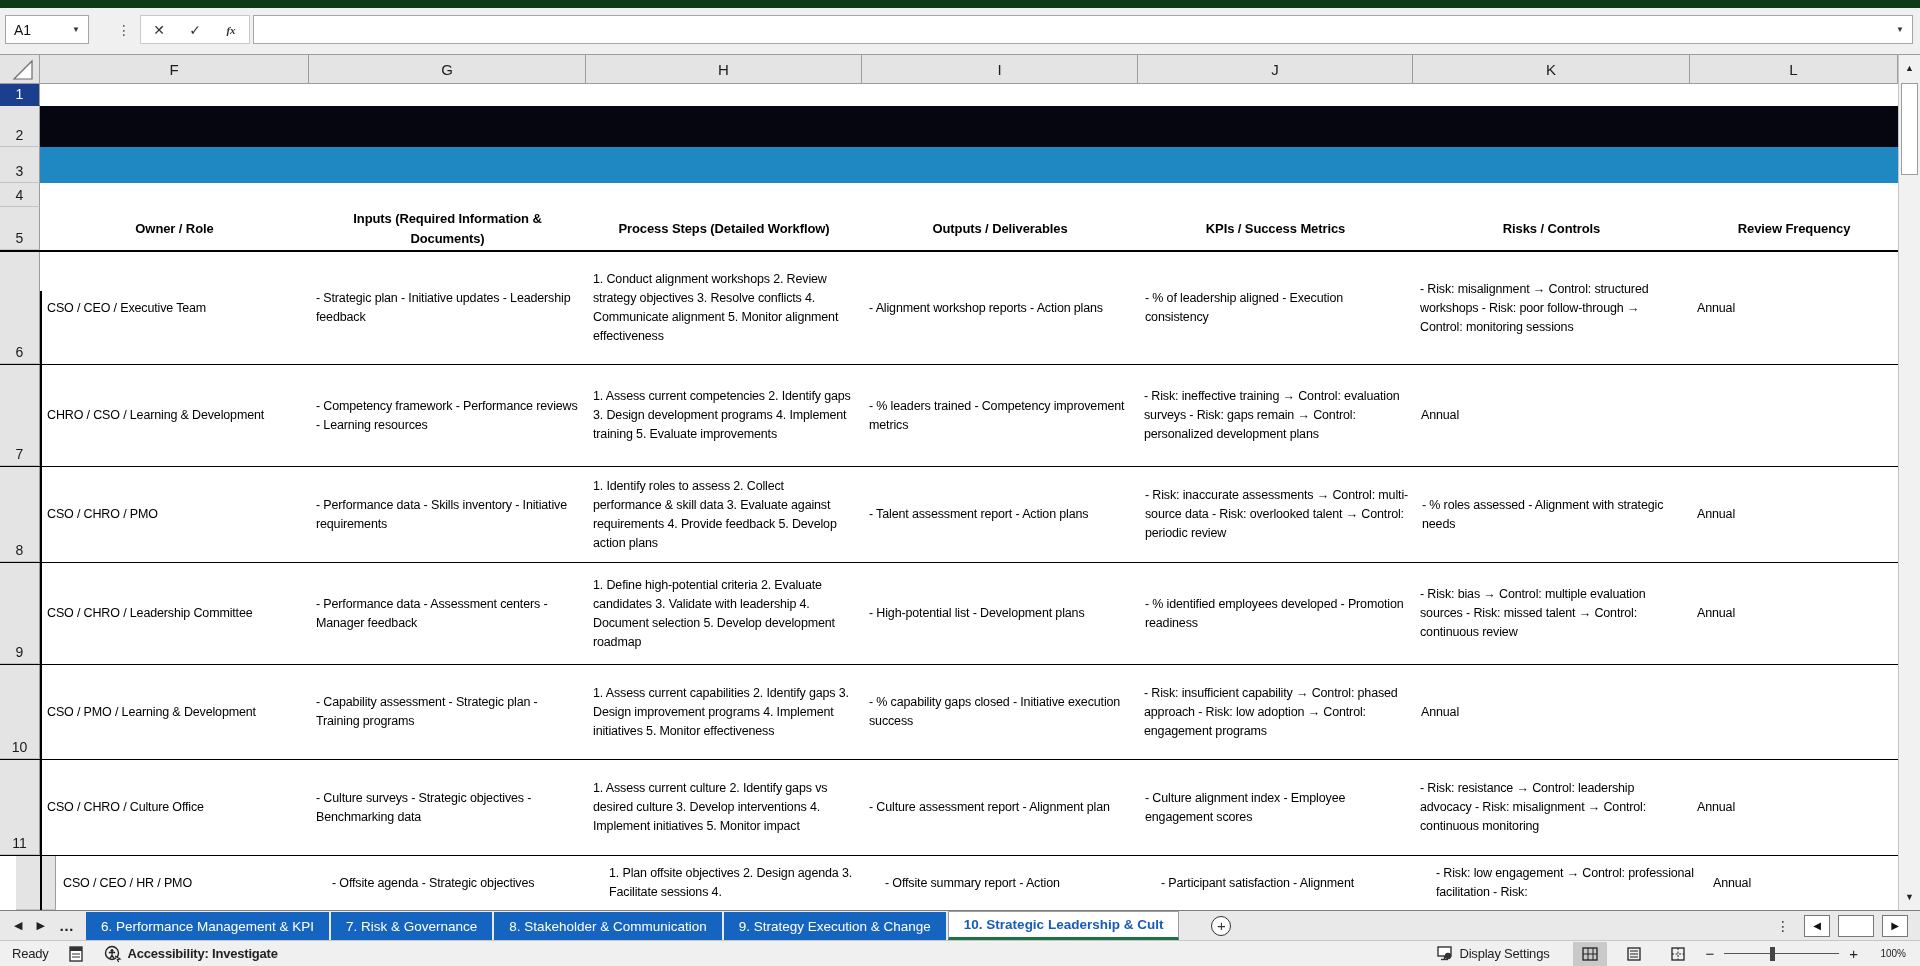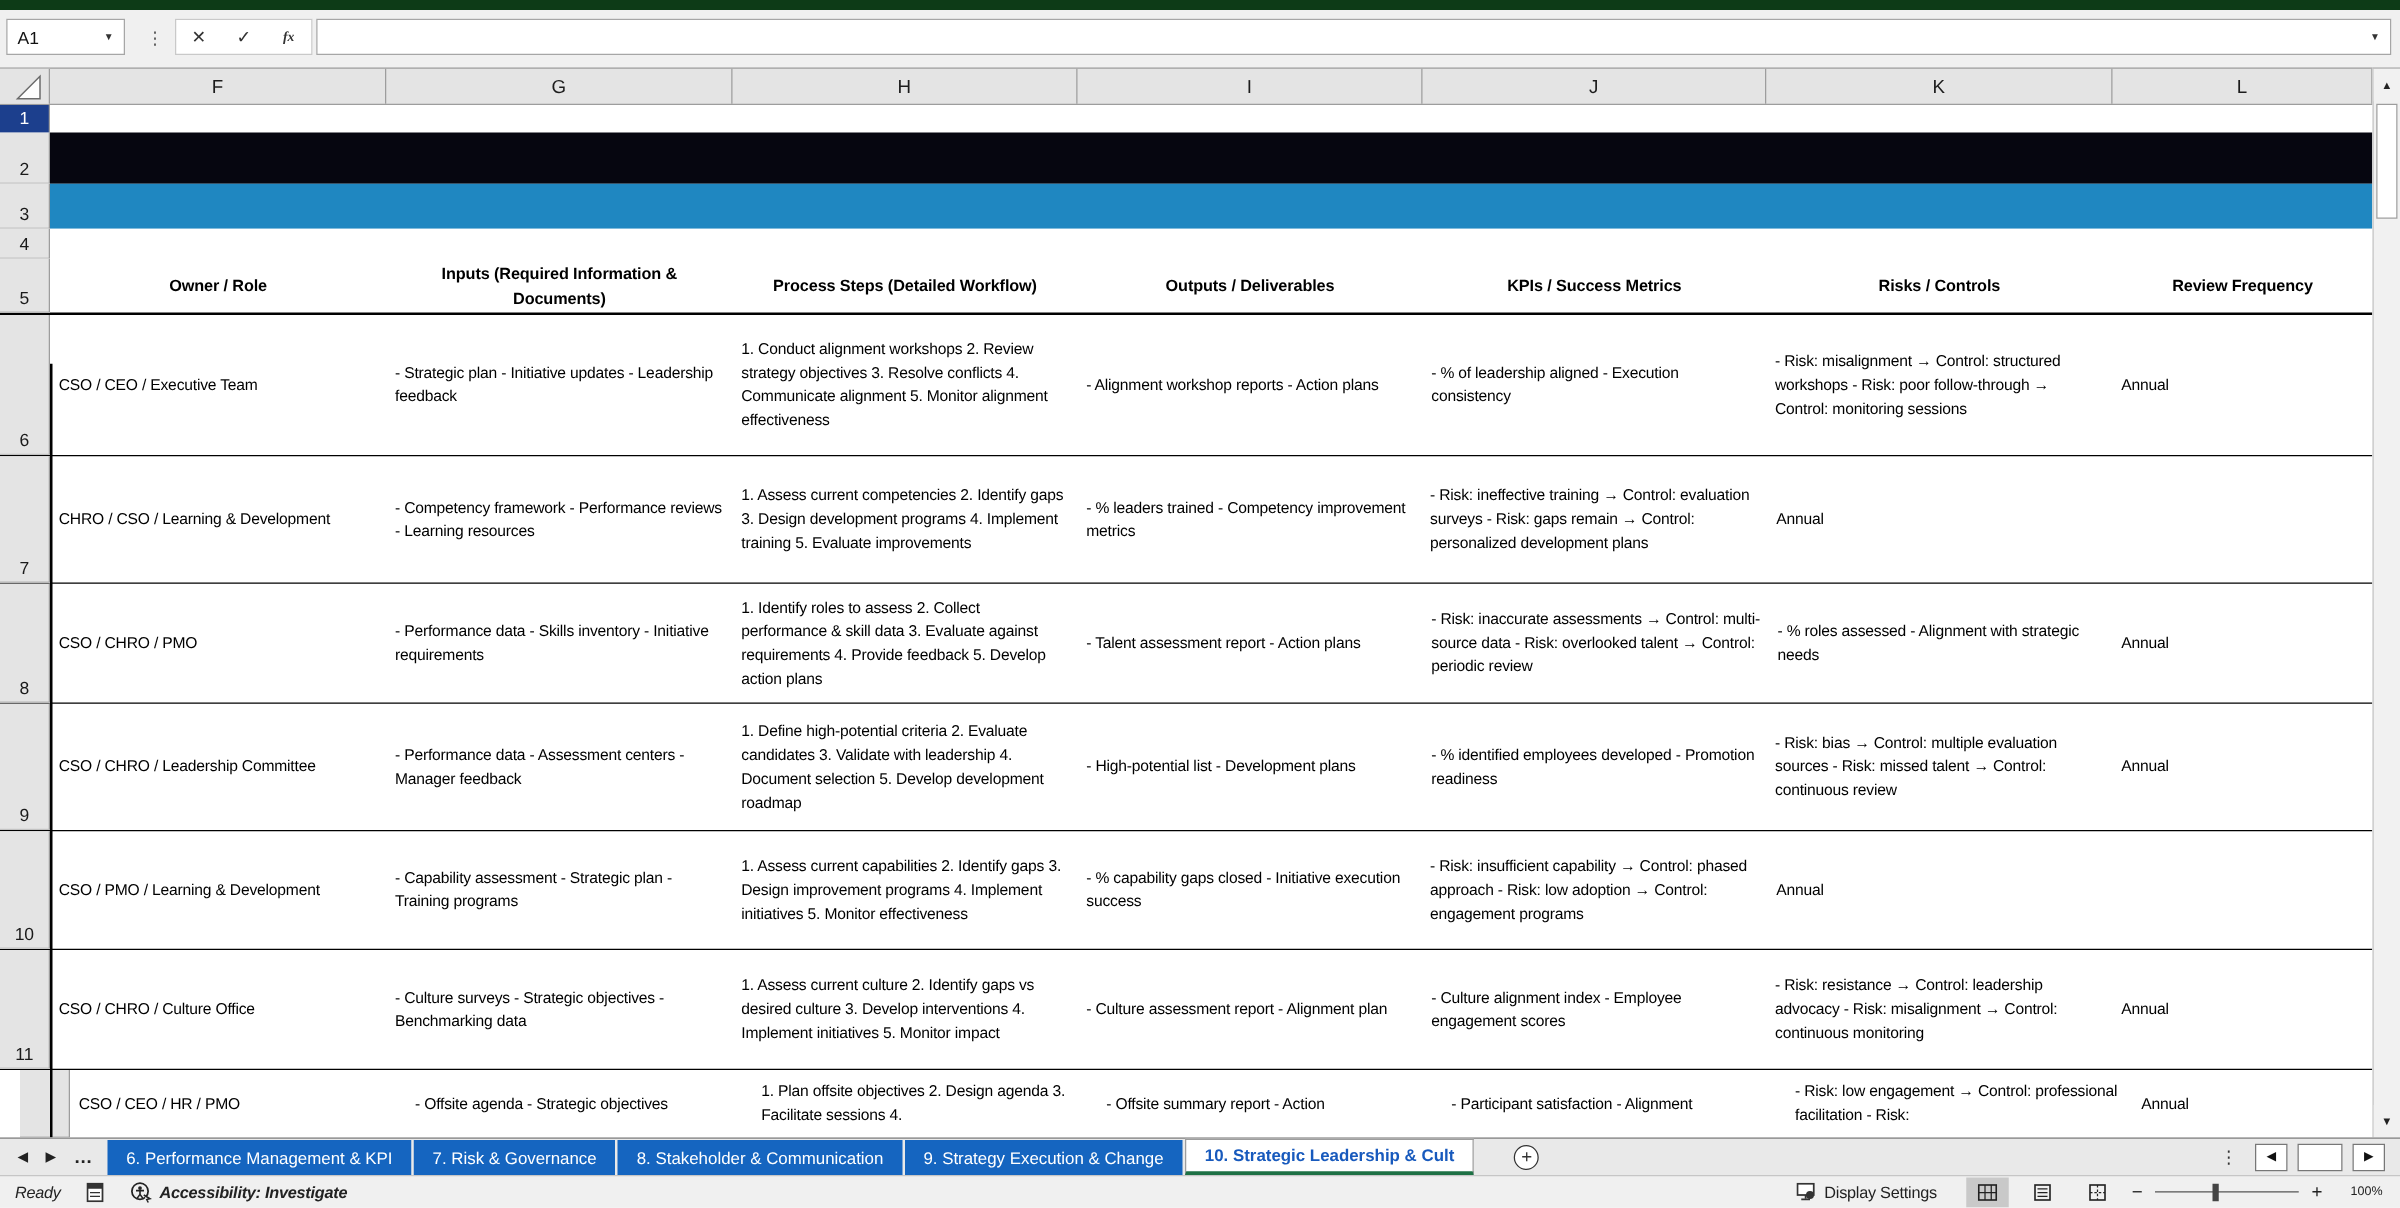--- a/index.html
+++ b/index.html
@@ -4,21 +4,21 @@
 <style>
   * { margin:0; padding:0; box-sizing:border-box; }
   html,body { width:1920px; height:966px; overflow:hidden; background:#f0f0f0;
               font-family:"Liberation Sans","DejaVu Sans",sans-serif; }
   #app { position:relative; width:1920px; height:966px; }
 
   
   .top-accent { position:absolute; top:0; left:0; width:1920px; height:8px; background:#0d3b17; }
   .toolbar { position:absolute; top:8px; left:0; width:1920px; height:46px; background:#f0f0f0;
              display:flex; align-items:center; }
-  .name-box { position:absolute; left:5px; top:7px; width:95px; height:29px; background:#fff;
+  .name-box { position:absolute; left:5px; top:7px; width:84px; height:29px; background:#fff;
               border:1px solid #a6a6a6; display:flex; align-items:center; padding:0 8px;
               font-size:14px; color:#111; }
   .name-box .caret { margin-left:auto; font-size:8px; color:#333; }
   .tb-dots { position:absolute; left:118px; top:10px; width:12px; height:24px; color:#555;
              font-size:14px; display:flex; align-items:center; justify-content:center; letter-spacing:0; }
   .fbtns { position:absolute; left:140px; top:7px; width:110px; height:29px; background:#fff;
            border:1px solid #c9c9c9; display:flex; align-items:center; justify-content:space-around; }
   .fbtn { font-size:14px; color:#333; width:30px; text-align:center; }
   .fbtn.fx { font-family:"Liberation Serif","DejaVu Serif",serif; font-style:italic; font-weight:bold; font-size:11px; }
   .formula-bar { position:absolute; left:253px; top:7px; width:1660px; height:29px; background:#fff;
@@ -78,21 +78,21 @@
                      display:flex; align-items:center; justify-content:center; font-size:15px; color:#333; background:#fff; }
   .tab-right { margin-left:auto; display:flex; align-items:center; gap:8px; padding-right:12px; }
   .tab-right .dots { color:#333; font-size:14px; margin-right:6px; }
   .hs-btn { width:26px; height:22px; border:1px solid #777; background:#fff; display:flex;
             align-items:center; justify-content:center; font-size:10px; color:#111; }
   .hs-thumb { width:36px; height:22px; border:1px solid #777; background:#fff; }
 
   
   .statusbar { position:absolute; top:940px; left:0; width:1920px; height:26px; background:#f0f0f0;
                border-top:1px solid #c6c6c6; display:flex; align-items:center; font-size:13px; color:#222; }
-  .sb-left { display:flex; align-items:center; gap:20px; padding-left:12px;font-style:italic; }
+  .sb-left { display:flex; align-items:center; gap:20px; padding-left:12px; }
   .sb-item { display:flex; align-items:center; gap:6px; font-weight:bold; letter-spacing:-0.2px; }
   .sb-item.plain { font-weight:normal; }
   .sb-right { margin-left:auto; display:flex; align-items:center; gap:10px; padding-right:14px; }
   .view-btn { width:34px; height:24px; display:flex; align-items:center; justify-content:center; }
   .view-btn.sel { background:#c9c9c9; }
   .zoom-track { position:relative; width:115px; height:24px; display:flex; align-items:center; }
   .zoom-line { width:100%; height:1px; background:#555; }
   .zoom-thumb { position:absolute; left:46px; top:5px; width:5px; height:14px; background:#444; }
   .zoom-pct { font-size:10px; min-width:38px; text-align:right; }
   .mini-icon { display:inline-flex; }

